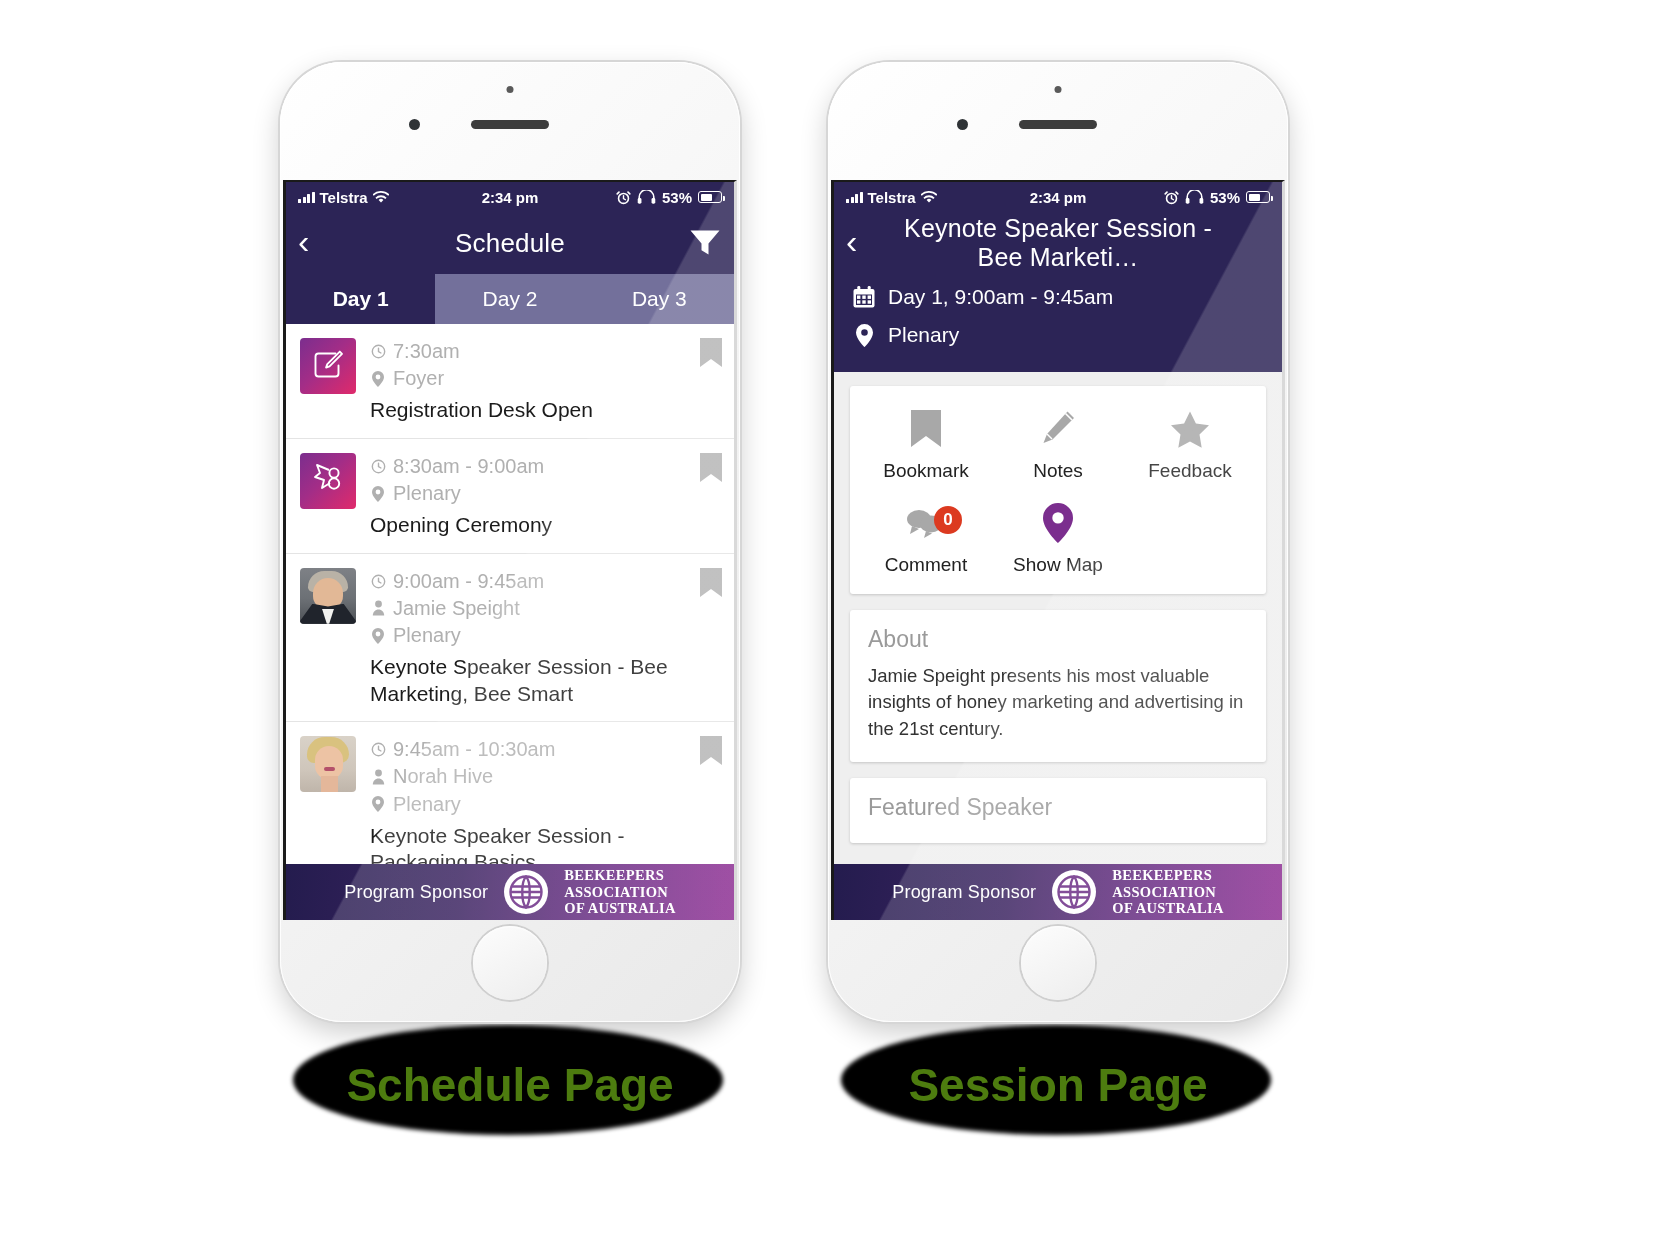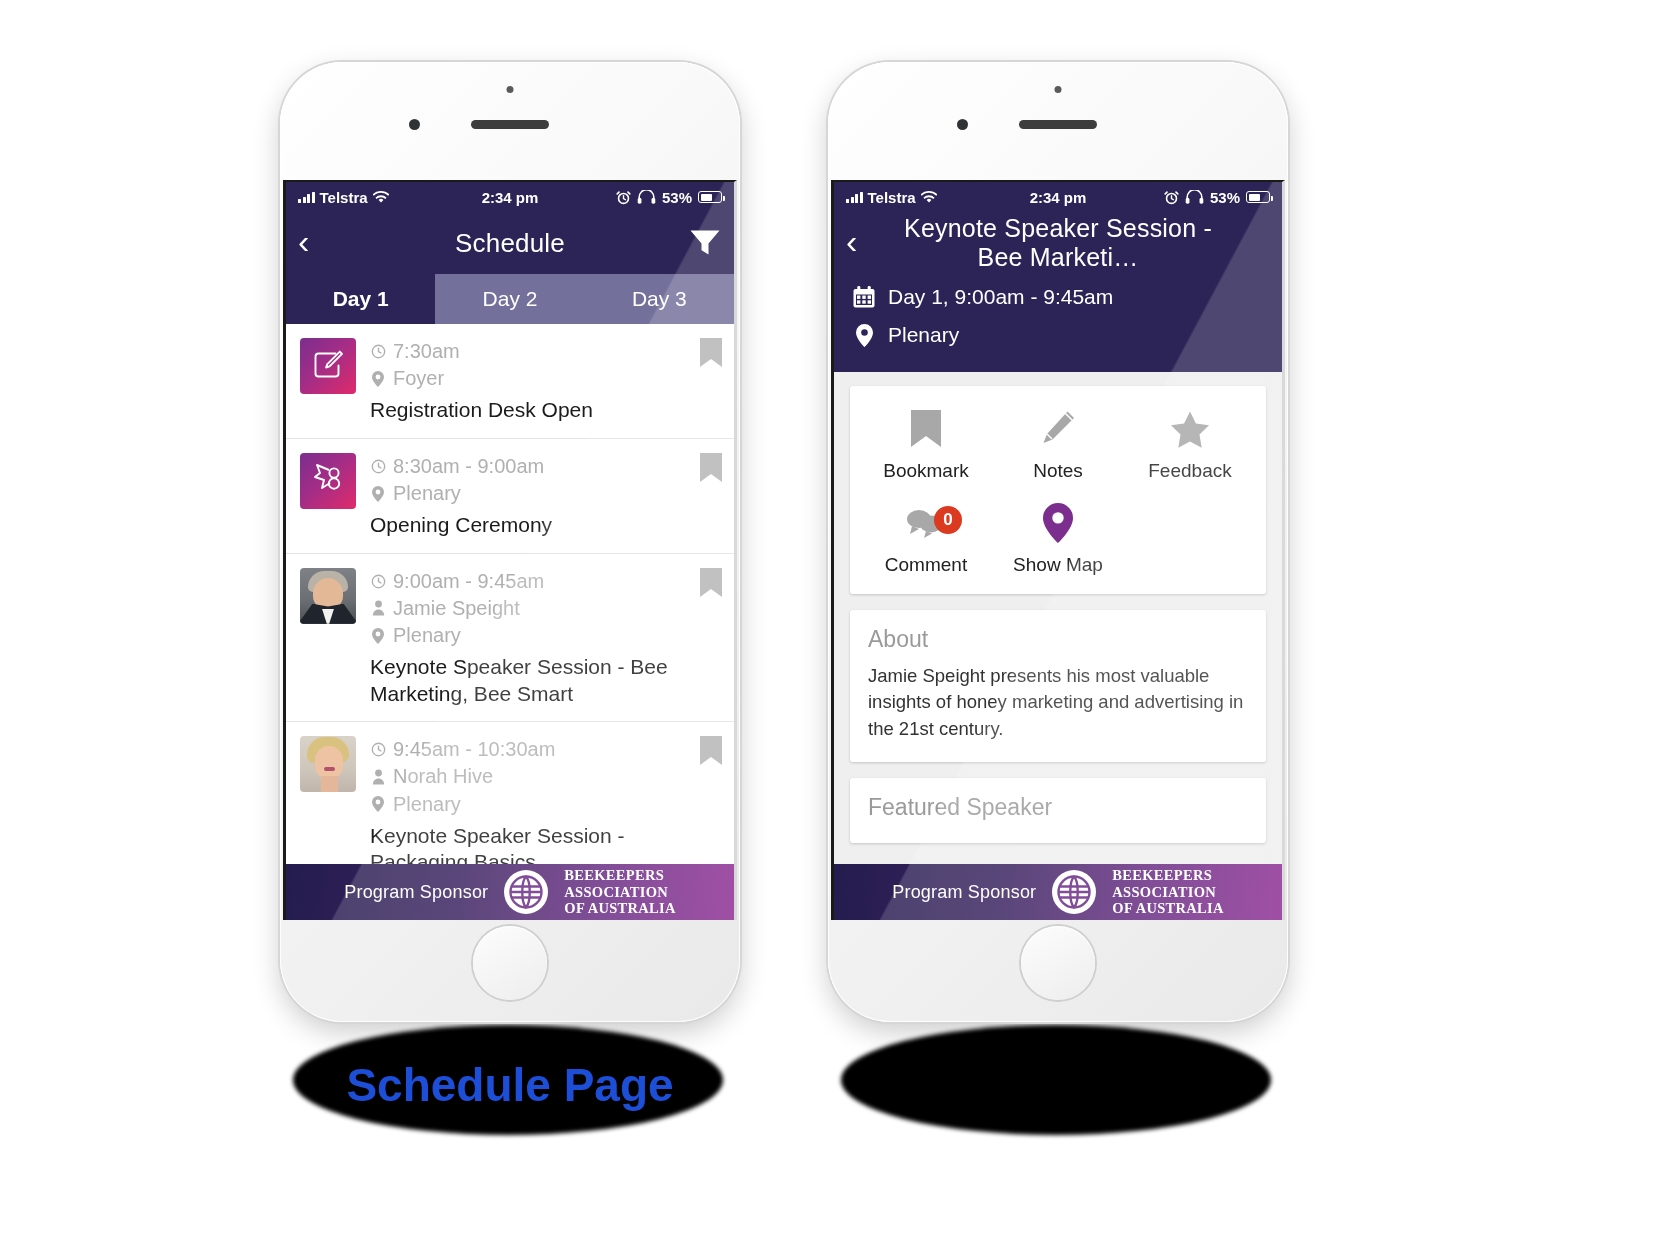--- a/index.html
+++ b/index.html
@@ -209,21 +209,21 @@
     background:#DC3A20; color:#fff; font-size:17px; font-weight:bold;
     display:flex; align-items:center; justify-content:center;
   }
   .card-head { color:#9a9a9a; font-size:23px; padding:16px 18px 2px; }
   .card-text { color:#333; font-size:18.5px; line-height:1.42; padding:8px 18px 20px; }
   .card-head-only { padding:16px 18px 22px; }
 
   
   .caption {
     position:absolute; width:460px; text-align:center;
-    font-size:46px; font-weight:bold; color:#1d4ed8;
+    font-size:46px; font-weight:bold; color:#4d7c0f;
     font-family:"Liberation Sans", sans-serif;
     z-index: 2;
   }
   #caption-left  { left:280px; top:1058px; }
   #caption-right { left:828px; top:1058px; }
 </style>
 </head>
 <body>
 
 <div class="stage">
@@ -641,14 +641,15 @@
             <span>OF AUSTRALIA</span>
           </span>
         </div>
 
         <div class="glare"></div>
       </div>
     </div>
   </div>
 
   <div class="caption" id="caption-left">Schedule Page</div>
+  <div class="caption" id="caption-right">Session Page</div>
 
 </div>
 
 </body></html>

